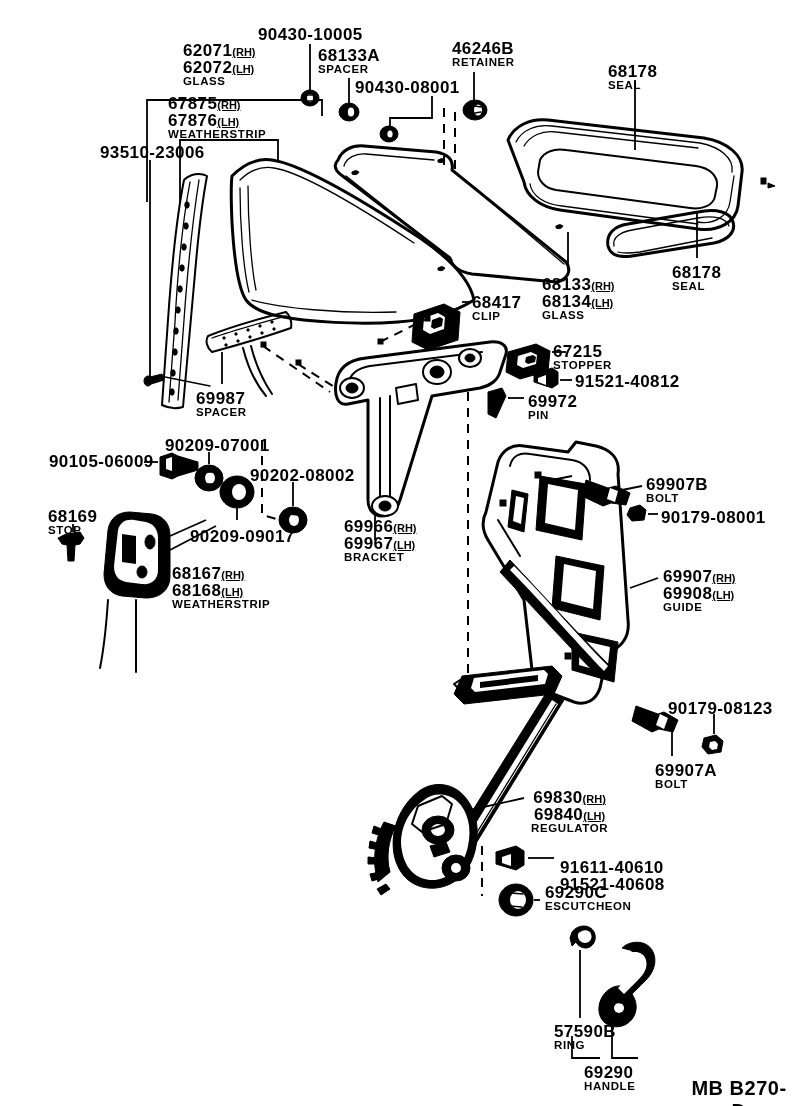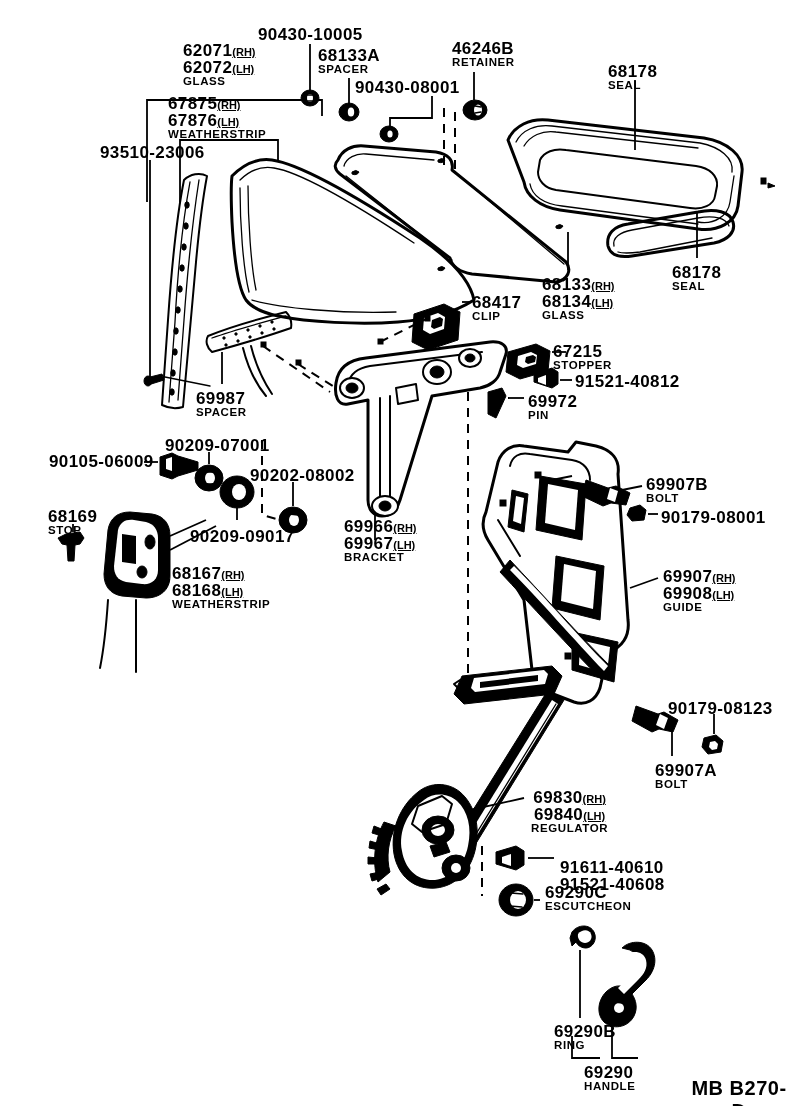--- a/index.html
+++ b/index.html
@@ -595,21 +595,21 @@
       </div>
       <div class="lbl stack" style="left: 560px; top: 847px; margin-top: 12px;">
         <div class="pn">91611-40610</div>
         <div class="pn">91521-40608</div>
       </div>
       <div class="lbl stack" style="left: 545px; top: 884px;">
         <div class="pn">69290C</div>
         <div class="desc">ESCUTCHEON</div>
       </div>
       <div class="lbl stack" style="left: 554px; top: 1023px;">
-        <div class="pn">69290B</div>
+        <div class="pn">57590B</div>
         <div class="desc">RING</div>
       </div>
       <div class="lbl stack" style="left: 584px; top: 1064px;">
         <div class="pn">69290</div>
         <div class="desc">HANDLE</div>
       </div>
     </div>
 
   <div class="code" style="left:686px; top:1077px;">MB B270-D</div>
 

